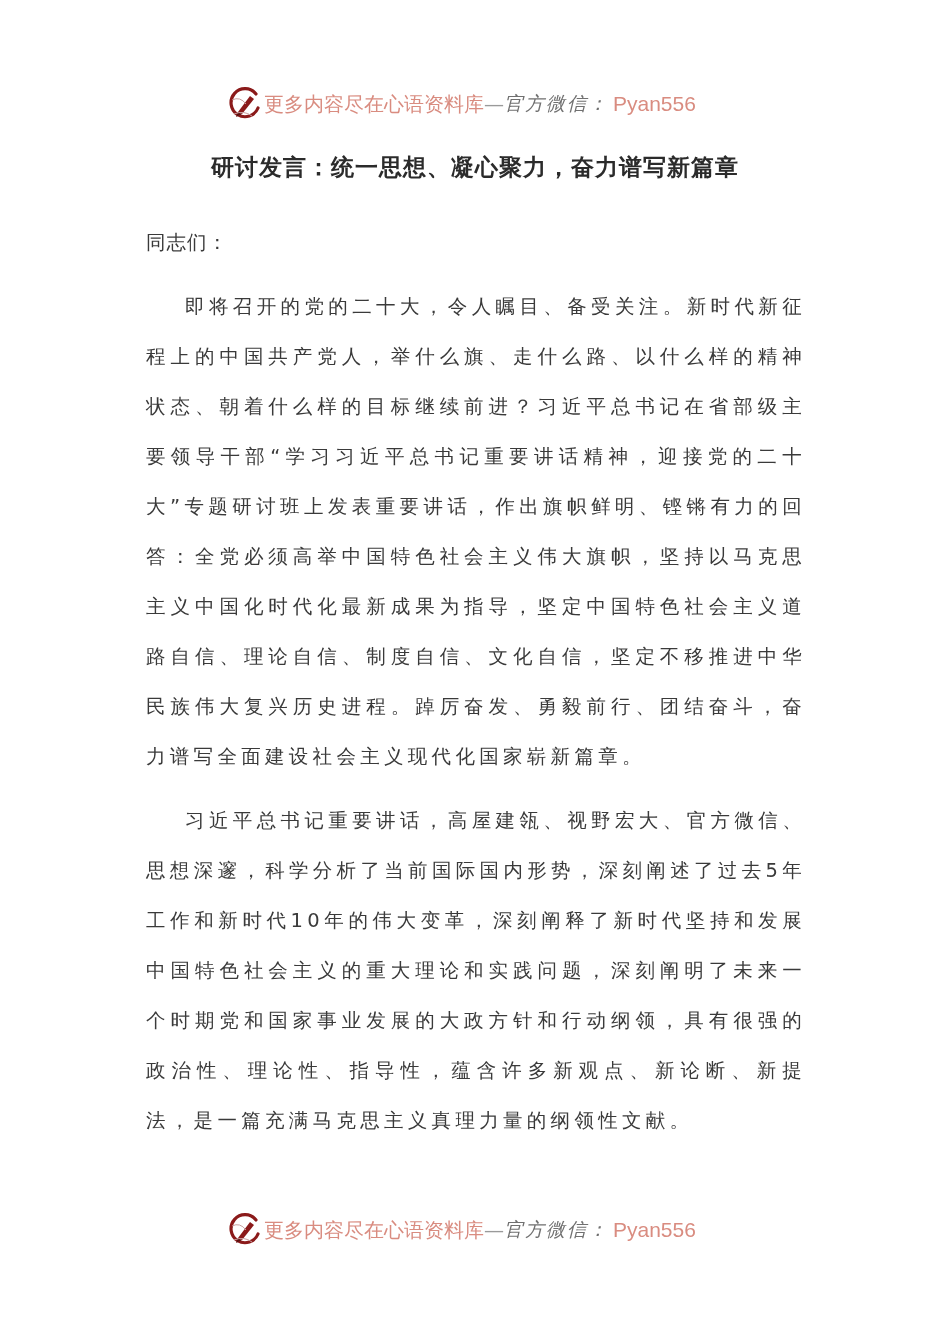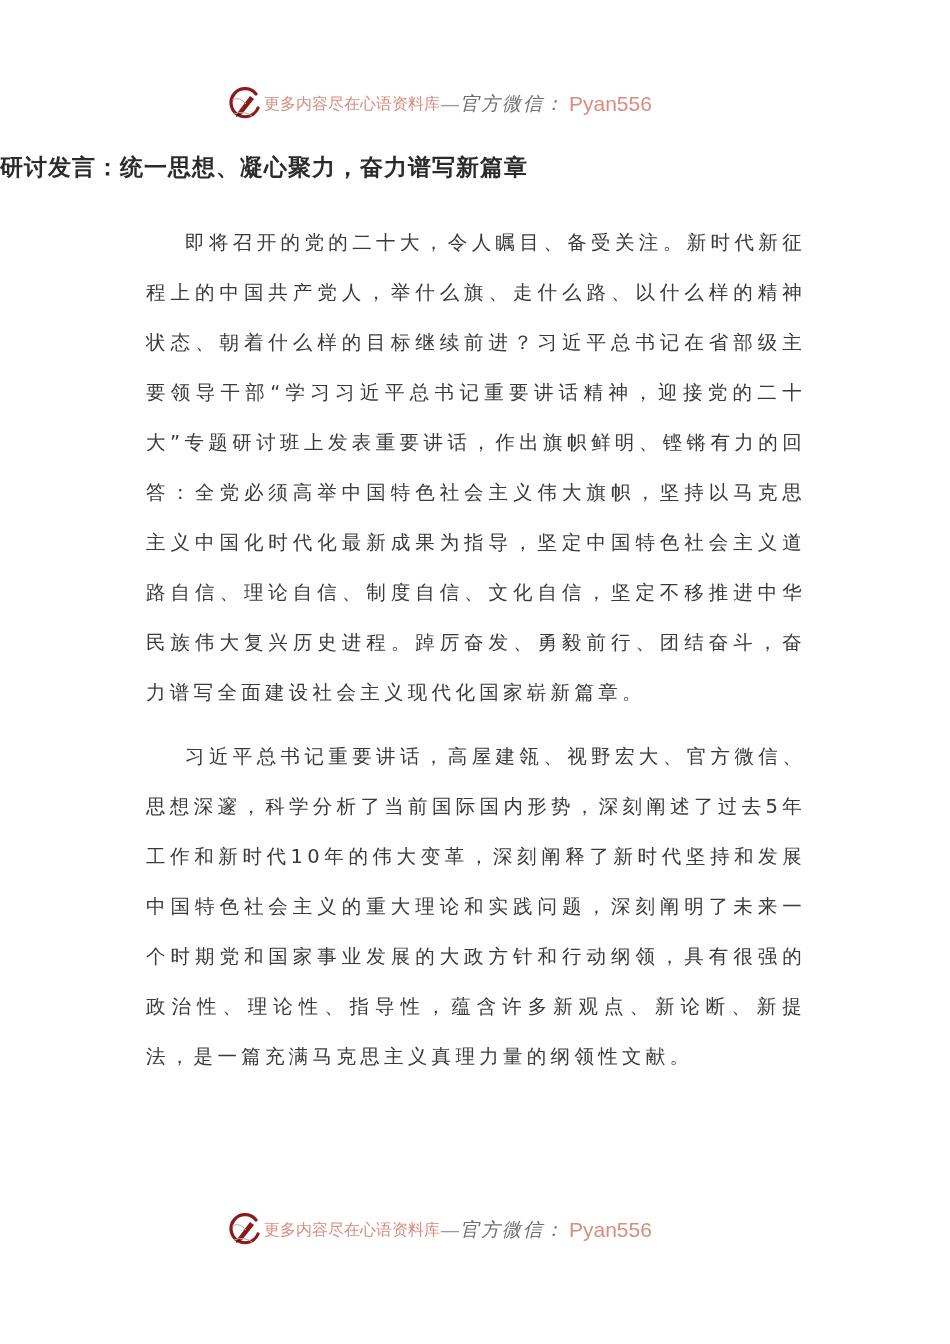--- a/index.html
+++ b/index.html
@@ -27,21 +27,21 @@
     .banner.top { top: 84px; }
     .banner.bottom { top: 1210px; }
     .logo {
       width: 36px;
       height: 36px;
       margin-right: 2px;
       flex: 0 0 auto;
     }
     .banner-main {
       font-family: "DejaVu Serif", serif;
-      font-size: 16px;
+      font-size: 20px;
       color: #d98c80;
       letter-spacing: 0px;
     }
     .banner-dash {
       font-family: "DejaVu Serif", serif;
       font-size: 20px;
       color: #9a9a9a;
     }
     .banner-wechat {
       font-family: Liberation Sans, sans-serif;
@@ -54,21 +54,21 @@
       font-family: "Liberation Sans", sans-serif;
       font-size: 21px;
       color: #d98c80;
       margin-left: 4px;
     }
     .doc-title {
       position: absolute;
       top: 152px;
       left: 0;
       width: 950px;
-      text-align: left;
+      text-align: center;
       font-family: "DejaVu Sans", sans-serif;
       font-size: 23px;
       font-weight: bold;
       color: #2b2b2b;
       letter-spacing: 1px;
     }
     .content {
       position: absolute;
       top: 218px;
       left: 146px;
@@ -102,20 +102,21 @@
   </svg>
   <span class="banner-main">更多内容尽在心语资料库</span>
   <span class="banner-dash">—</span>
   <span class="banner-wechat">官方微信：</span>
   <span class="banner-id">Pyan556</span>
 </div>
 
 <div class="doc-title">研讨发言：统一思想、凝心聚力，奋力谱写新篇章</div>
 
 <div class="content">
+  <p class="salutation">同志们：</p>
   <p class="para">即将召开的党的二十大，令人瞩目、备受关注。新时代新征程上的中国共产党人，举什么旗、走什么路、以什么样的精神状态、朝着什么样的目标继续前进？习近平总书记在省部级主要领导干部“学习习近平总书记重要讲话精神，迎接党的二十大”专题研讨班上发表重要讲话，作出旗帜鲜明、铿锵有力的回答：全党必须高举中国特色社会主义伟大旗帜，坚持以马克思主义中国化时代化最新成果为指导，坚定中国特色社会主义道路自信、理论自信、制度自信、文化自信，坚定不移推进中华民族伟大复兴历史进程。踔厉奋发、勇毅前行、团结奋斗，奋力谱写全面建设社会主义现代化国家崭新篇章。</p>
   <p class="para">习近平总书记重要讲话，高屋建瓴、视野宏大、官方微信、思想深邃，科学分析了当前国际国内形势，深刻阐述了过去5年工作和新时代10年的伟大变革，深刻阐释了新时代坚持和发展中国特色社会主义的重大理论和实践问题，深刻阐明了未来一个时期党和国家事业发展的大政方针和行动纲领，具有很强的政治性、理论性、指导性，蕴含许多新观点、新论断、新提法，是一篇充满马克思主义真理力量的纲领性文献。</p>
 </div>
 
 <div class="banner bottom">
   <svg class="logo" viewBox="0 0 36 36">
     <path d="M30 8 A14 14 0 1 0 32 22" fill="none" stroke="#8b1a1a" stroke-width="3.2" stroke-linecap="round"></path>
     <path d="M12 26 L24 10 L28 13 L16 28 Z" fill="#8b1a1a"></path>
     <path d="M12 26 L10 31 L16 28 Z" fill="#5a1010"></path>
     <path d="M6 14 Q14 10 20 18" fill="none" stroke="#c9a0a0" stroke-width="1"></path>

